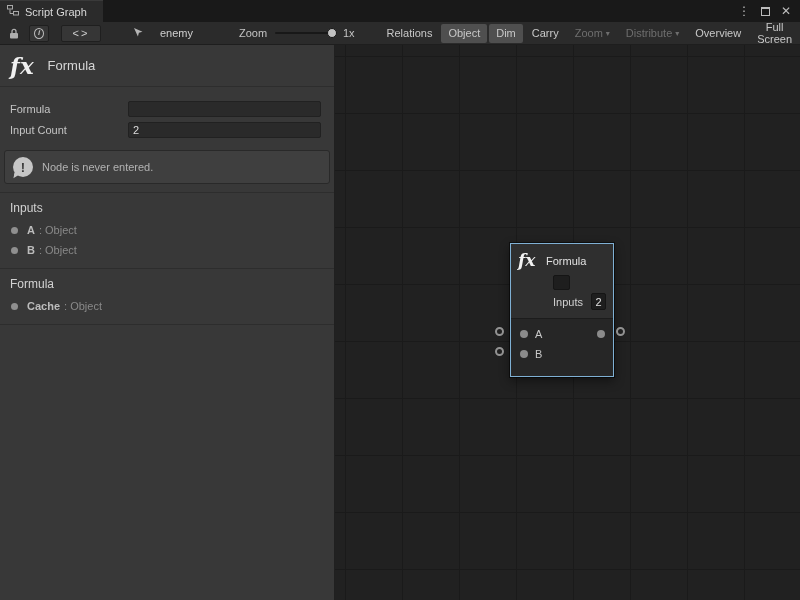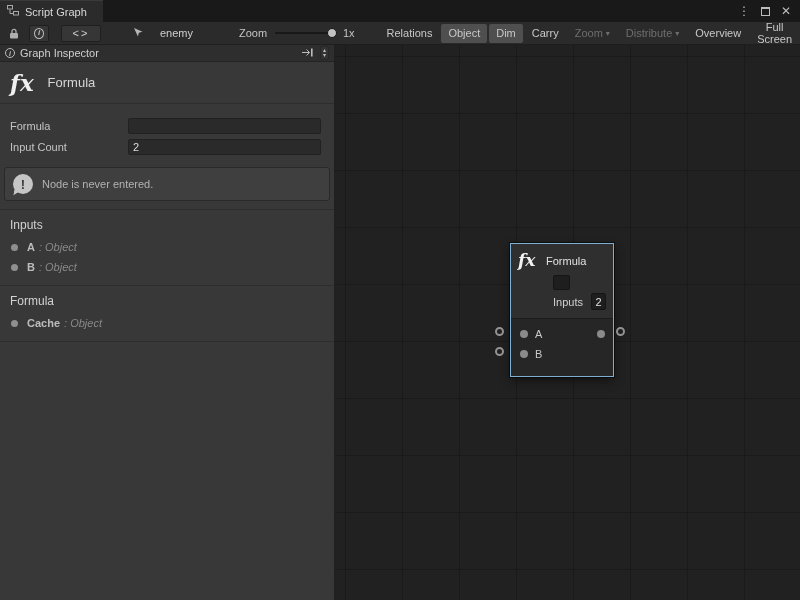--- a/index.html
+++ b/index.html
@@ -47,21 +47,21 @@
   .f-check { appearance:none; -webkit-appearance:none; width:13px; height:13px; background:#2a2a2a; border:1px solid #212121; border-radius:2px; }
   .warning { margin:12px 4px 0; background:#3f3f3f; border:1px solid #292929; border-radius:3px; padding:6px 8px; display:flex; align-items:center; gap:9px; }
   .warn-icon { position:relative; flex:none; width:20px; height:20px; border-radius:50%; background:#c6c6c6; color:#3a3a3a; font-weight:bold; font-size:13px; display:flex; align-items:center; justify-content:center; }
   .warn-icon::after { content:""; position:absolute; left:1px; bottom:-2px; width:0; height:0; border:3px solid transparent; border-top-color:#c6c6c6; border-left-color:#c6c6c6; transform:rotate(14deg); }
   .warn-text { font-size:11px; color:#b2b2b2; }
   .sep { height:1px; background:#2d2d2d; margin-top:8px; }
   .sec-header { padding:8px 10px 5px; font-size:12px; color:#d2d2d2; }
   .port-item { display:flex; align-items:center; height:20px; padding-left:11px; }
   .pdot { width:7px; height:7px; border-radius:50%; background:#8f8f8f; margin-right:9px; flex:none; }
   .pname { font-size:11px; font-weight:bold; color:#bcbcbc; }
-  .ptype { font-size:11px; color:#898989; margin-left:4px;font-style:italic; }
+  .ptype { font-size:11px; color:#898989; margin-left:4px; }
 
   
   .canvas { position:absolute; left:335px; top:45px; width:465px; height:555px; background-color:#212121;
     background-image:
       linear-gradient(to right, #1a1a1a 1px, transparent 1px),
       linear-gradient(to bottom, #1a1a1a 1px, transparent 1px);
     background-size:57px 57px; background-position:10px 11px; }
   .node { position:absolute; left:175px; top:198px; width:104px; height:134px; background:#2f2f2f; border:1px solid #7fb0d4; box-shadow:0 0 0 1px rgba(0,0,0,.55), 0 4px 10px rgba(0,0,0,.45); }
   .n-fx { position:absolute; left:7px; top:6px; font-family:"DejaVu Serif", serif; font-style:italic; font-weight:bold; font-size:17px; color:#f2f2f2; }
   .n-title { position:absolute; left:35px; top:11px; font-size:11px; color:#e2e2e2; }
@@ -139,37 +139,20 @@
       <button class="tb-btn disabled">
         <span>Distribute</span>
         <span class="caret">▾</span>
       </button>
       <button class="tb-btn">Overview</button>
       <button class="tb-btn">Full Screen</button>
     </div>
   </div>
 
   <div class="inspector">
-    <div class="gi-header">
-      <span class="circle-i small">i</span>
-      <span class="gi-title">Graph Inspector</span>
-      <span class="gi-right">
-        <span>
-          <svg width="12" height="9" viewBox="0 0 12 9">
-              <path d="M0 4.5h7" stroke="#bdbdbd" fill="none"></path>
-              <path d="M4.5 1.5l3 3-3 3" stroke="#bdbdbd" fill="none"></path>
-              <rect x="9" y="0.5" width="1.6" height="8" fill="#bdbdbd"></rect>
-            </svg>
-        </span>
-        <span class="spinner">
-          <span>▴</span>
-          <span>▾</span>
-        </span>
-      </span>
-    </div>
 
     <div class="fx-block">
       <span class="fx-glyph">fx</span>
       <span class="fx-title">Formula</span>
     </div>
 
     <div class="fields">
       <div class="f-row">
         <span class="f-label">Formula</span>
         <input class="f-input" value="" style="">

